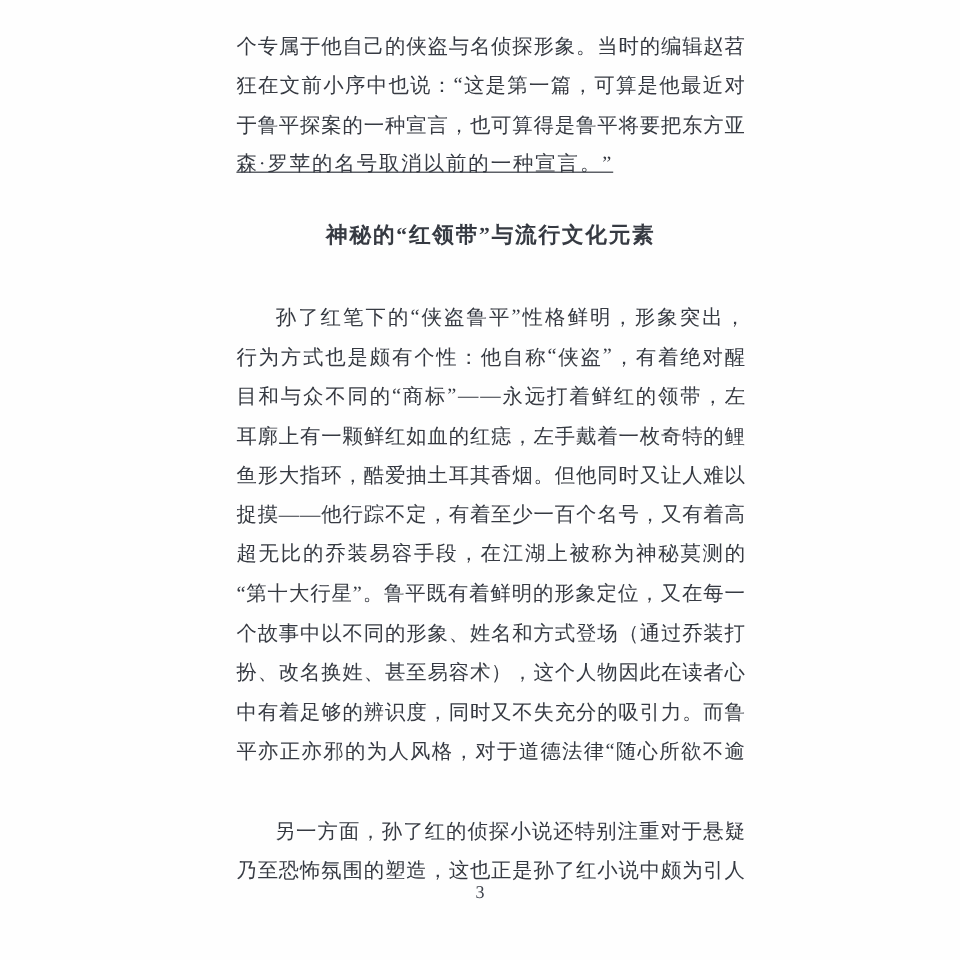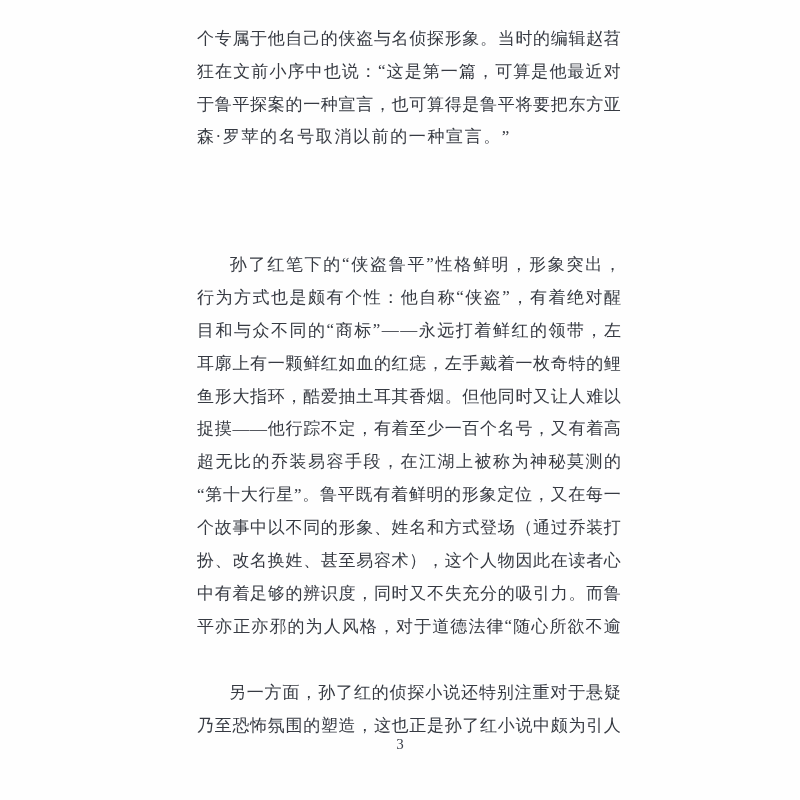--- a/index.html
+++ b/index.html
@@ -28,20 +28,21 @@
     align-items: center;
     font-size: 17px;
   }
   .line .ch { display: inline-block; }
   .line .ind { display: inline-block; width: 31px; flex: 0 0 31px; }
   
   .line.last {
     display: block;
     line-height: 32.9px;
     letter-spacing: 1.6px;
+    text-decoration: underline;
   }
   .heading {
     position: absolute;
     left: 197px; top: 184px;
     width: 424px;
     text-align: center;
     font-weight: bold;
     font-size: 18px;
     letter-spacing: 1.5px;
   }
@@ -134,20 +135,21 @@
         <span class="ch">将</span>
         <span class="ch">要</span>
         <span class="ch">把</span>
         <span class="ch">东</span>
         <span class="ch">方</span>
         <span class="ch">亚</span>
       </div>
       <div class="line last">森·罗苹的名号取消以前的一种宣言。”</div>
     </div>
 
+  <div class="heading">神秘的“红领带”与流行文化元素</div>
 
   <div class="textblock" style="top:248px">
       <div class="line">
         <span class="ind"></span>
         <span class="ch">孙</span>
         <span class="ch">了</span>
         <span class="ch">红</span>
         <span class="ch">笔</span>
         <span class="ch">下</span>
         <span class="ch">的</span>

